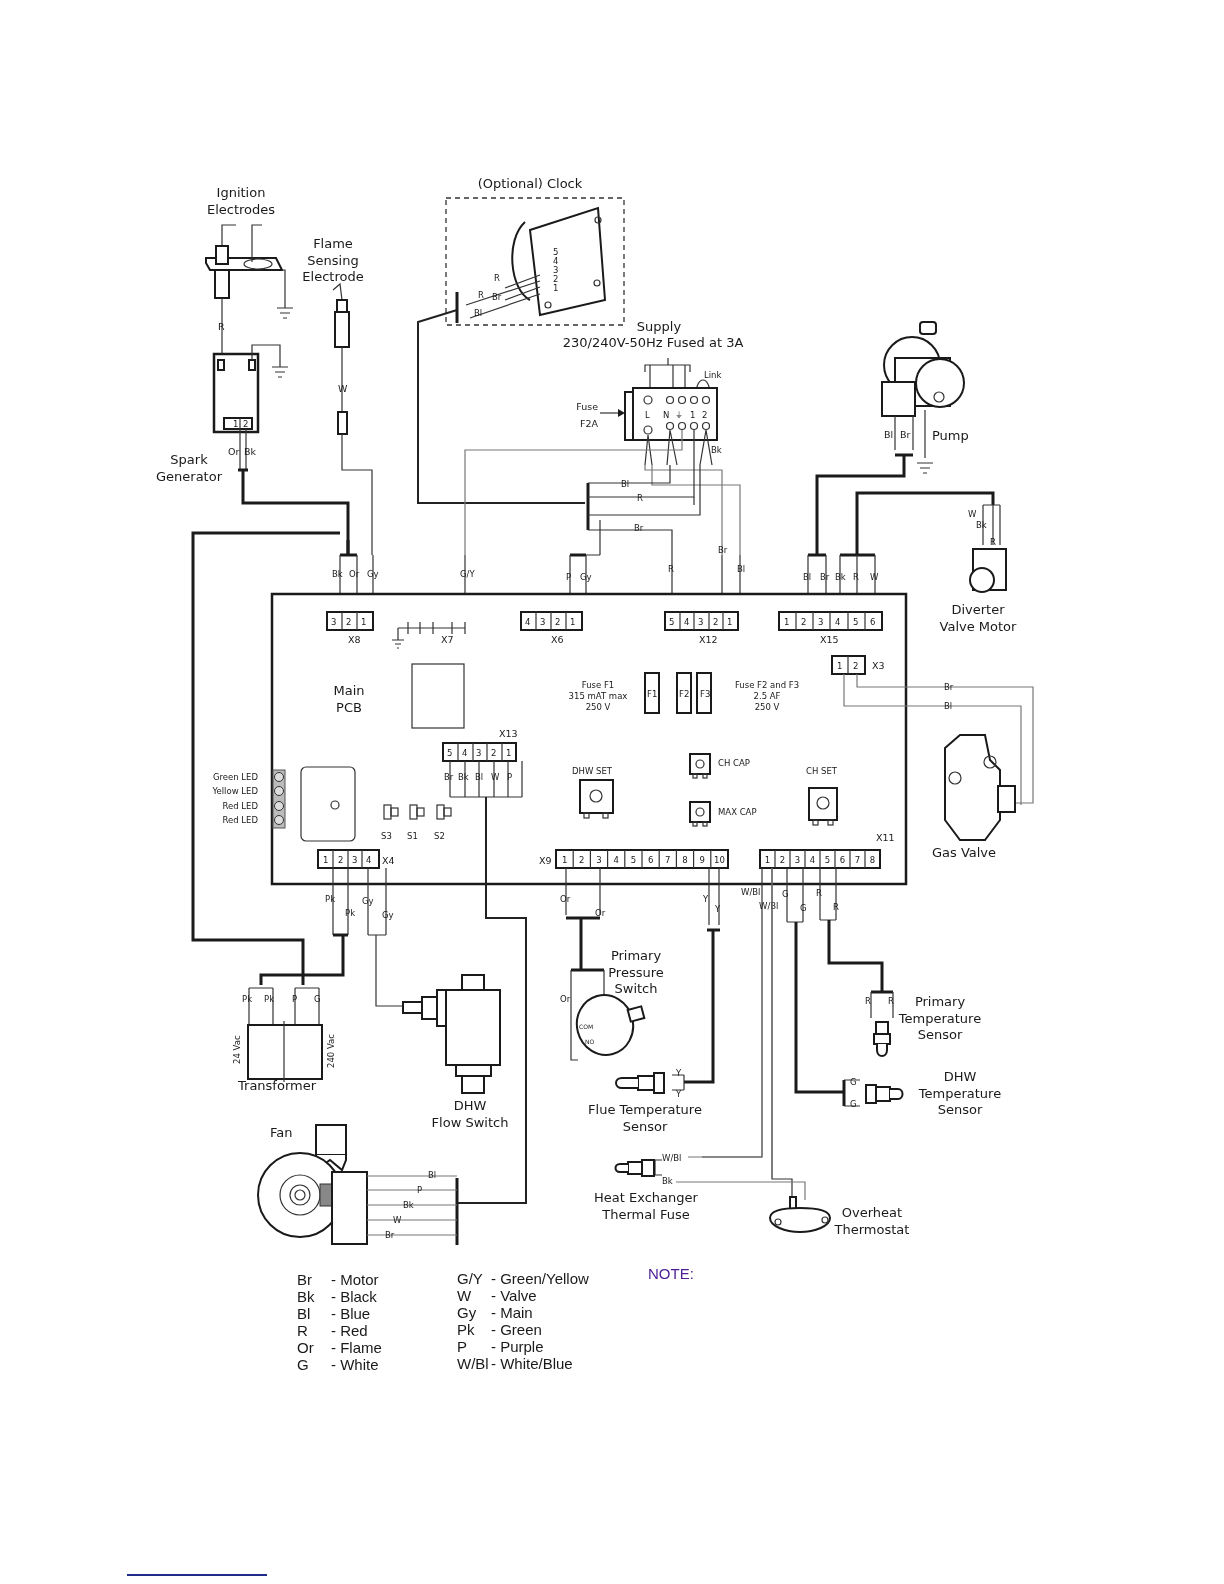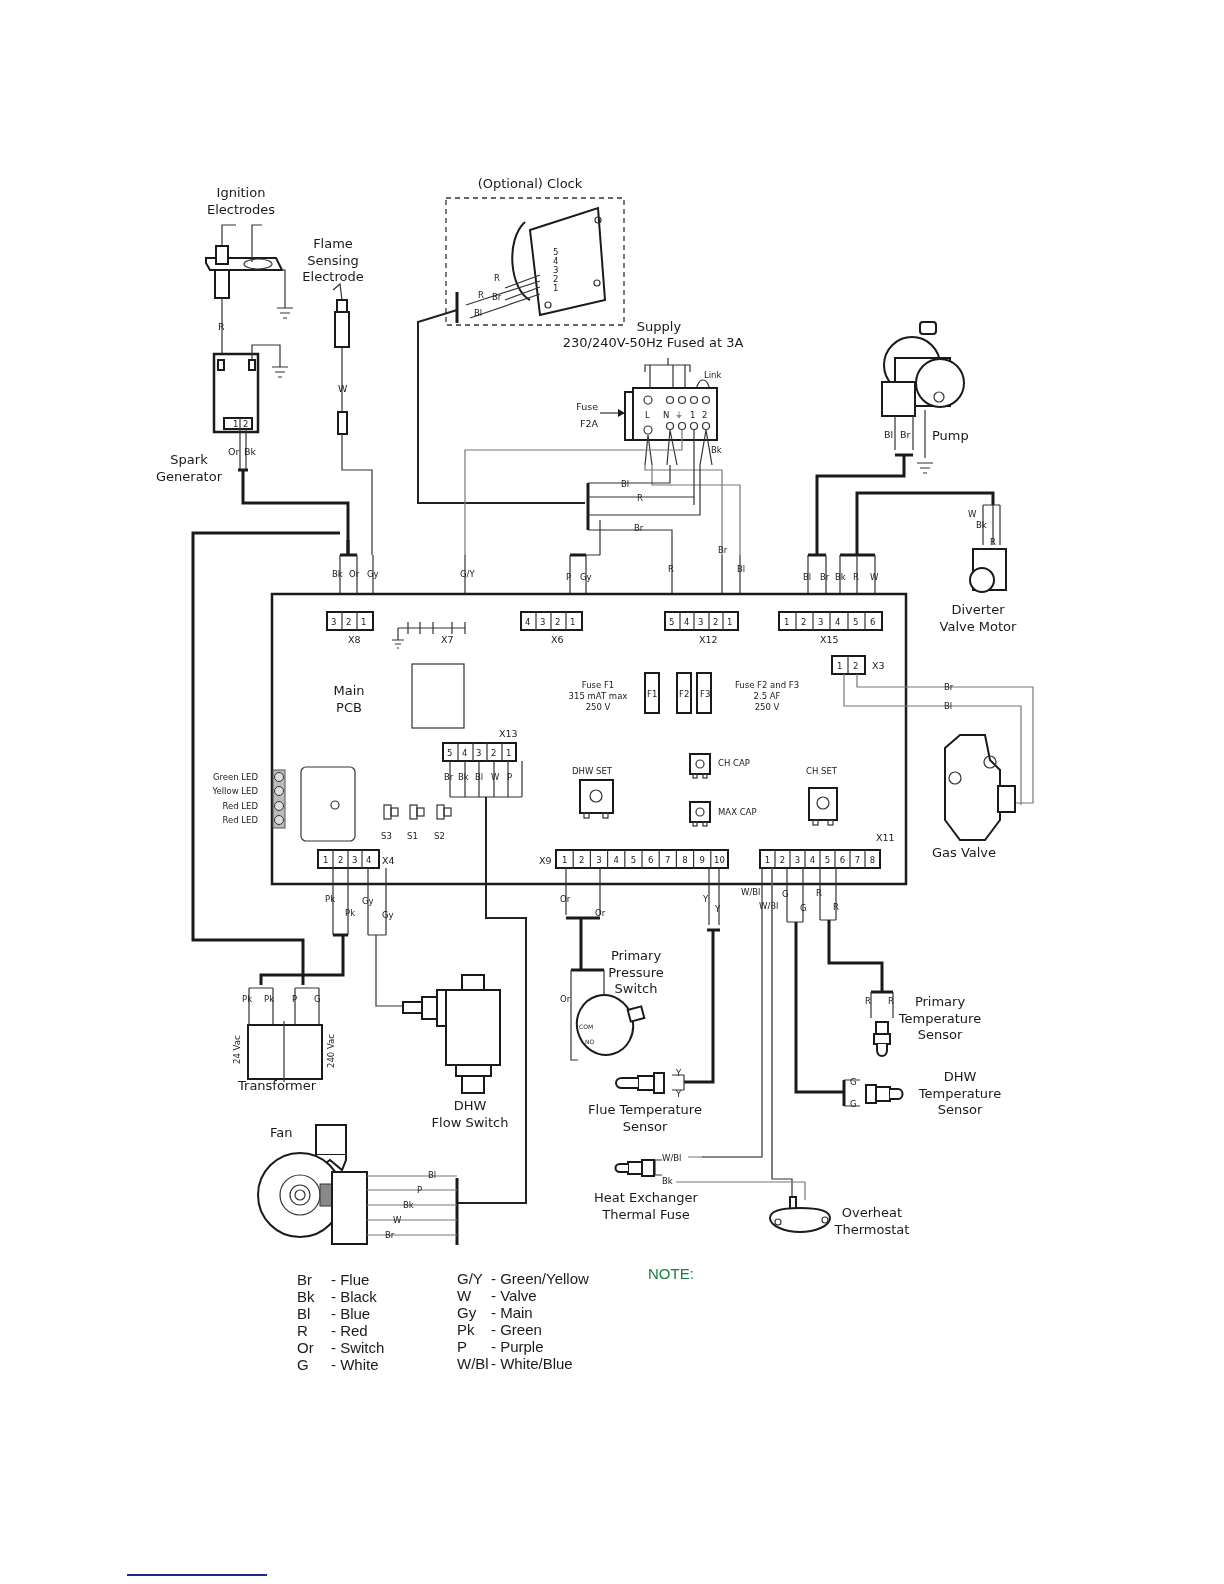--- a/index.html
+++ b/index.html
@@ -11,21 +11,21 @@
   .xs { font-size:8.5px; }
   .w { stroke:#222; fill:none; }
   .thin { stroke:#333; stroke-width:1.2; fill:none; }
   .gray { stroke:#777; stroke-width:1.2; fill:none; }
   .thick { stroke:#1a1a1a; stroke-width:3; fill:none; }
   .box { stroke:#1a1a1a; stroke-width:2.5; fill:#fff; }
   .comp { stroke:#1a1a1a; stroke-width:2; fill:#fff; }
   .legend { position:absolute; font-family:"Liberation Sans", sans-serif; font-size:15px; color:#1a1a1a; line-height:17px; }
   .legend-row { display:flex; }
   .legend-code { width:34px; }
-  .note { position:absolute; left:648px; top:1265px; font-family:"Liberation Sans", sans-serif; font-size:15px; color:#15803d; line-height:17px; display:flex; }
+  .note { position:absolute; left:648px; top:1265px; font-family:"Liberation Sans", sans-serif; font-size:15px; color:#4c1d95; line-height:17px; display:flex; }
   .note-label { width:64px; }
   .note-text p { margin:0 0 17px 0; width:340px; }
   .footer-line { position:absolute; left:127px; top:1574px; width:140px; height:2px; background:#1f2a8a; }
 </style>
 </head>
 <body>
 
 <svg id="diagram" width="1224" height="1584" viewBox="0 0 1224 1584">
 
   <g>
@@ -554,37 +554,37 @@
       <rect class="comp" x="998" y="786" width="17" height="26"></rect>
       <circle class="thin" cx="955" cy="778" r="6"></circle>
       <text class="lbl" text-anchor="middle" x="964" y="857">Gas Valve</text>
     </g>
   </g>
 </svg>
 
 <div class="legend" style="left:297px; top:1271px;" id="legend1">
     <div class="legend-row">
       <span class="legend-code">Br</span>
-      <span>- Flue</span>
+      <span>- Motor</span>
     </div>
     <div class="legend-row">
       <span class="legend-code">Bk</span>
       <span>- Black</span>
     </div>
     <div class="legend-row">
       <span class="legend-code">Bl</span>
       <span>- Blue</span>
     </div>
     <div class="legend-row">
       <span class="legend-code">R</span>
       <span>- Red</span>
     </div>
     <div class="legend-row">
       <span class="legend-code">Or</span>
-      <span>- Switch</span>
+      <span>- Flame</span>
     </div>
     <div class="legend-row">
       <span class="legend-code">G</span>
       <span>- White</span>
     </div>
   </div>
 <div class="legend" style="left:457px; top:1270px;" id="legend2">
     <div class="legend-row">
       <span class="legend-code">G/Y</span>
       <span>- Green/Yellow</span>

